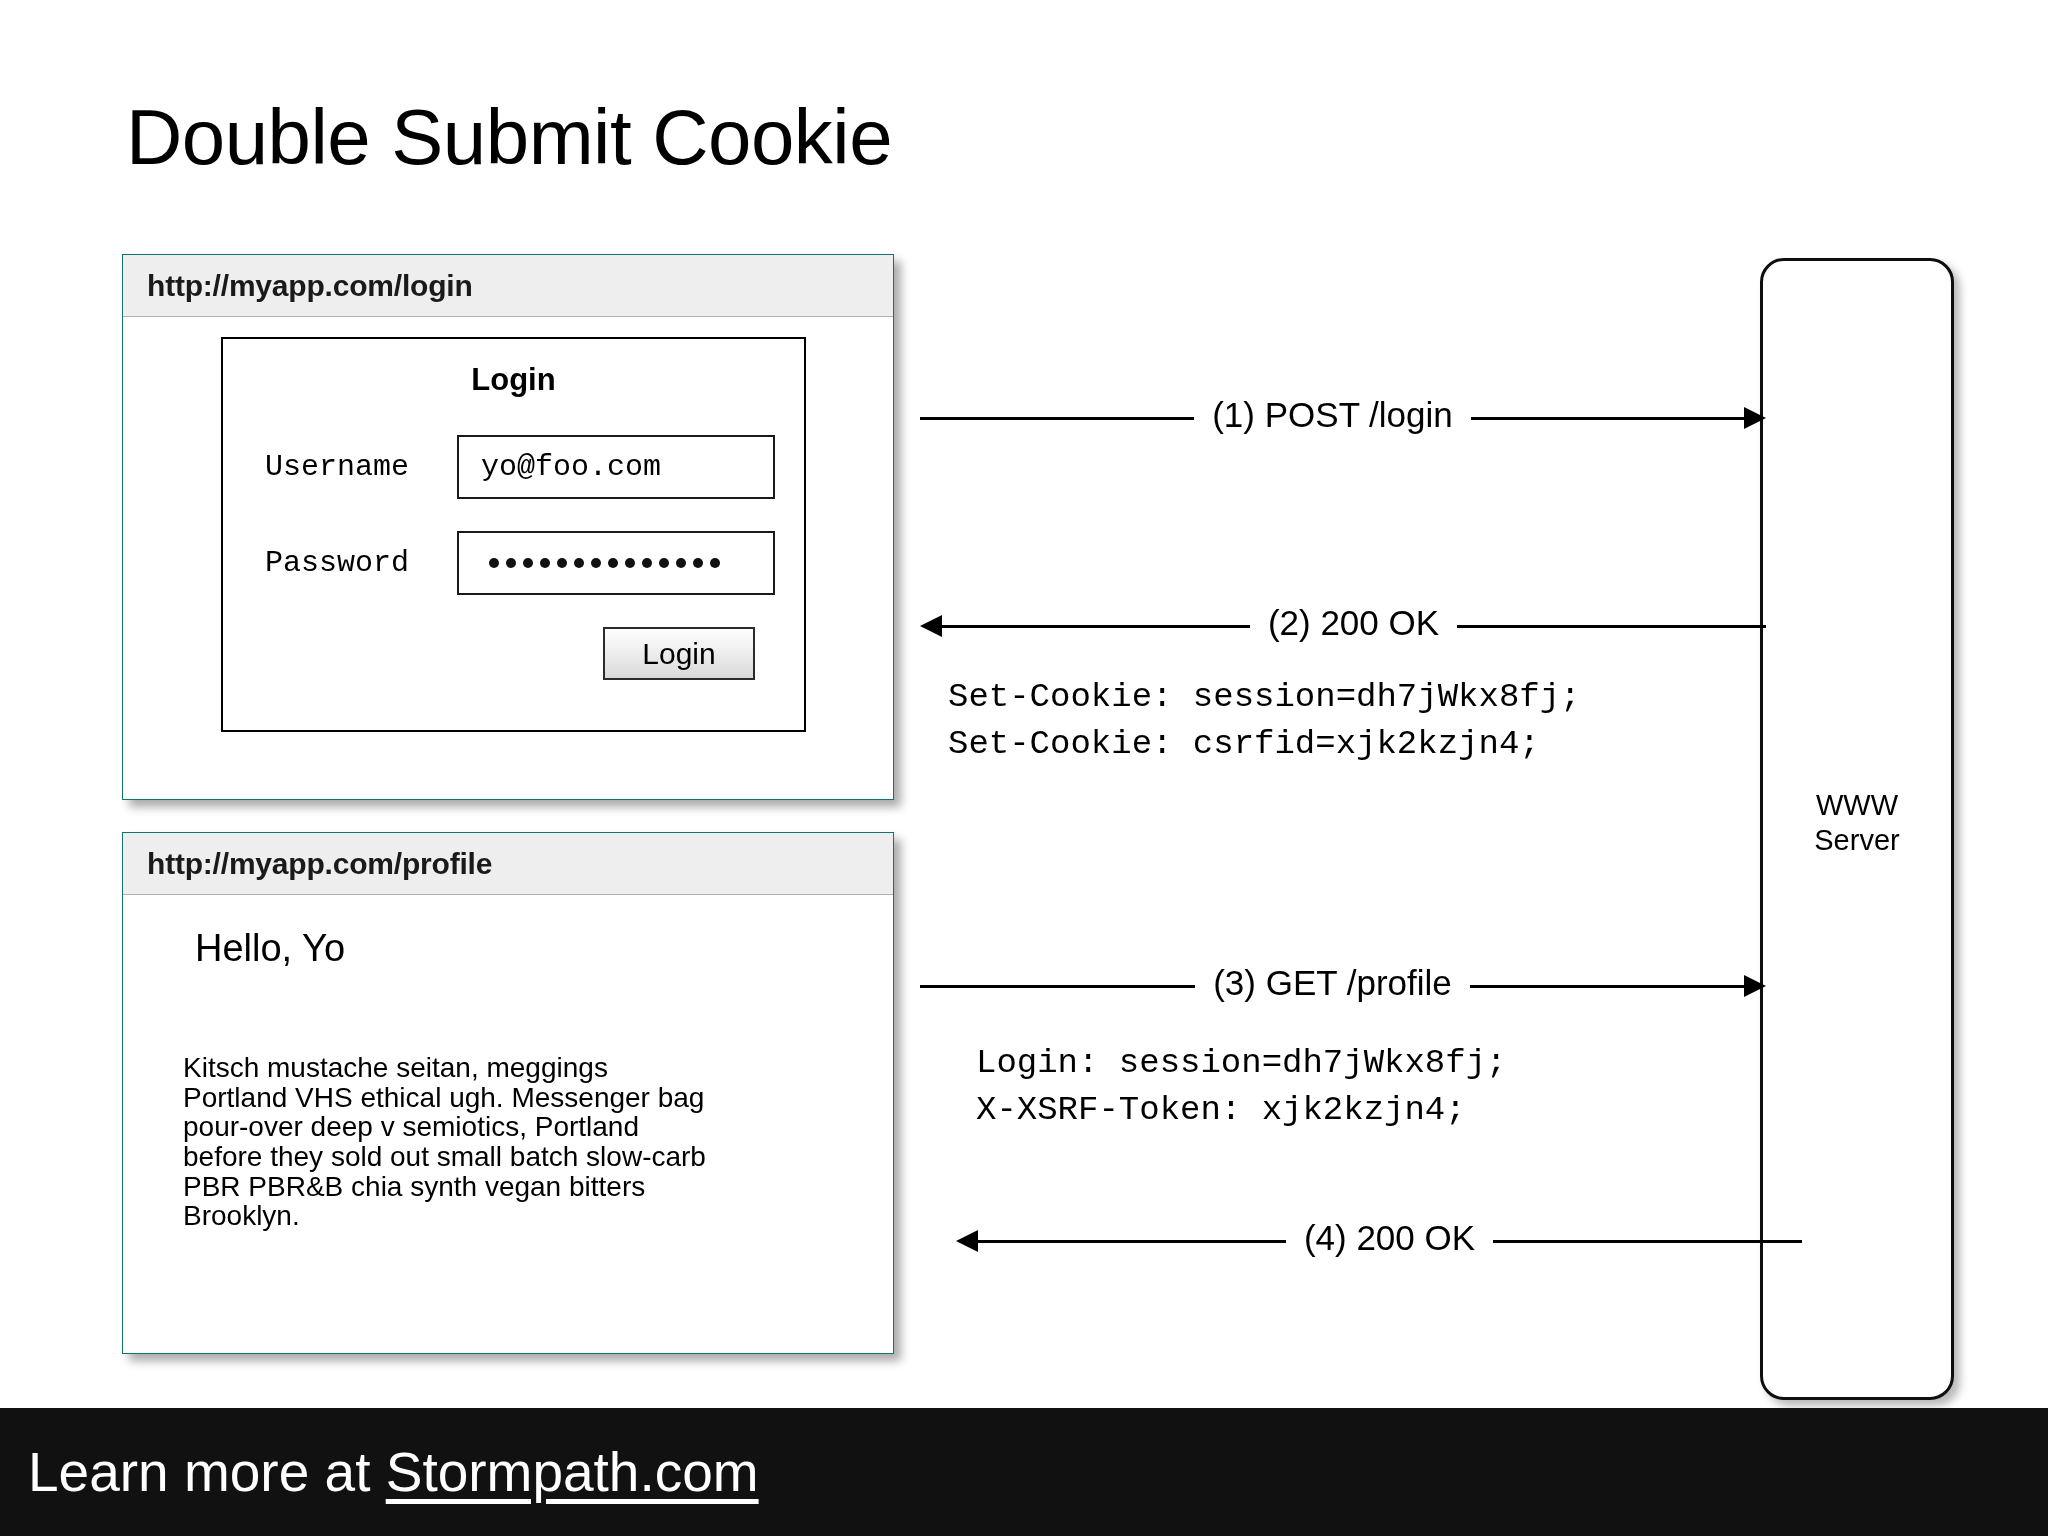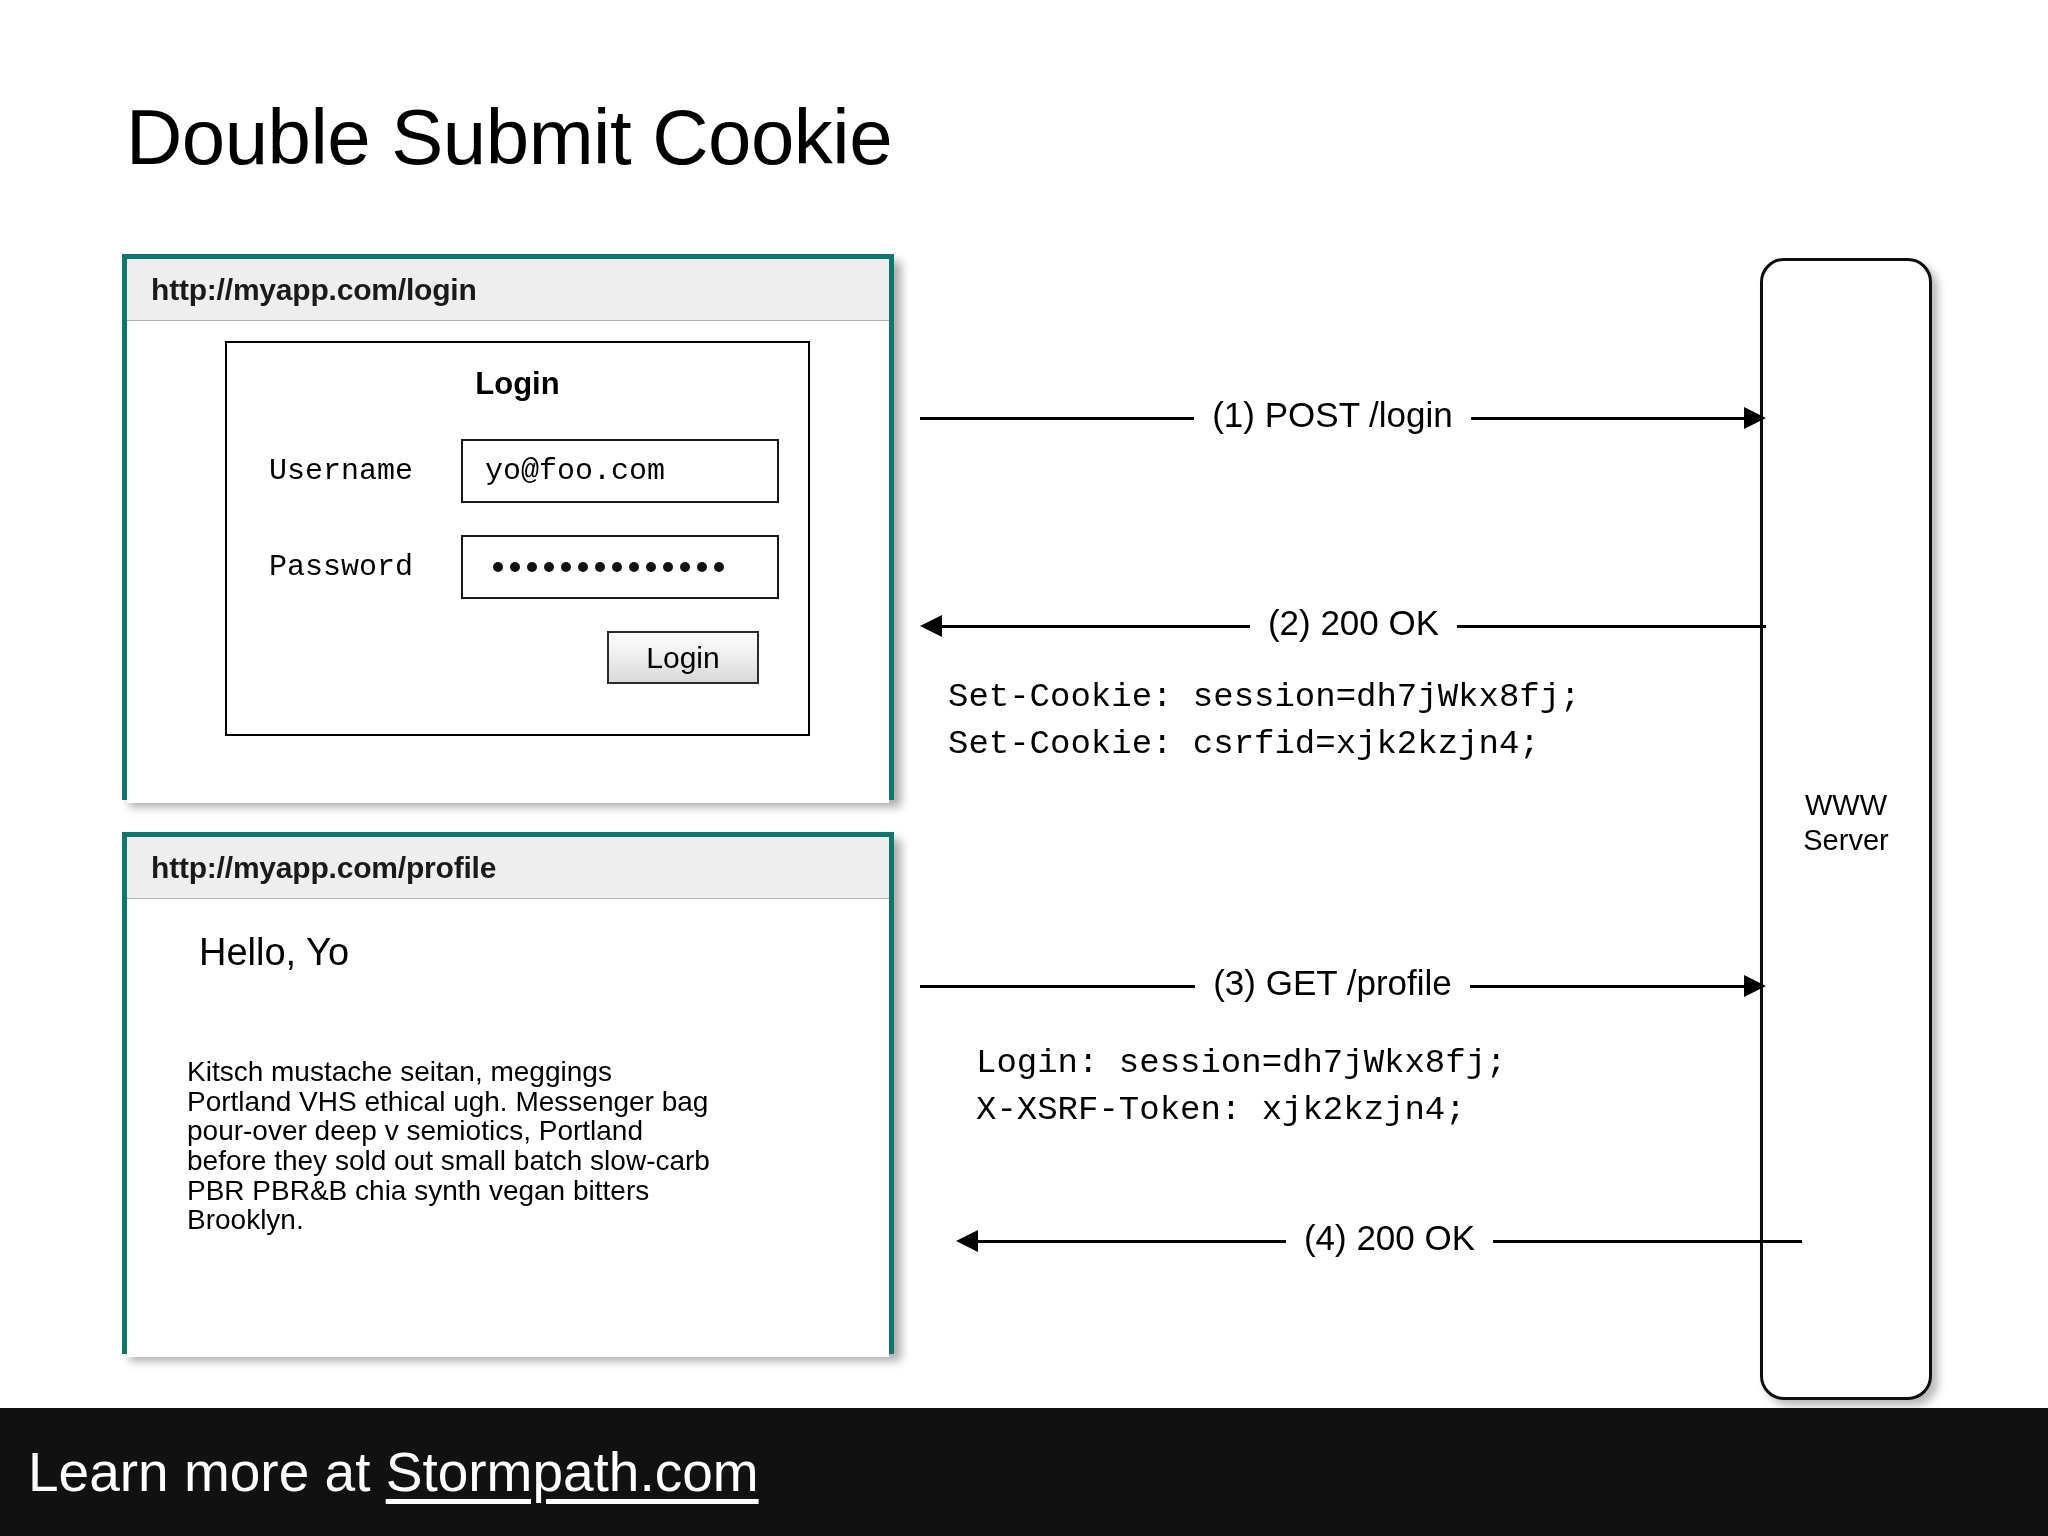--- a/index.html
+++ b/index.html
@@ -26,21 +26,21 @@
     letter-spacing: -0.5px;
     color: #000000;
     white-space: nowrap;
     line-height: 1;
   }
 
   
   .browser-window {
     position: absolute;
     background: #737373;
-    border: 5px solid #0f766e;
+    border: 1px solid #0f766e;
     box-shadow: 7px 7px 9px rgba(0, 0, 0, 0.33);
     box-sizing: border-box;
   }
   .browser-urlbar {
     background: #eeeeee;
     border-bottom: 1px solid #b0b0b0;
     box-sizing: border-box;
     display: flex;
     align-items: center;
     padding-left: 24px;
@@ -170,21 +170,21 @@
     line-height: 1.06;
     color: #000000;
     margin-top: 30px;
   }
 
   
   #www-server {
     position: absolute;
     left: 1760px;
     top: 258px;
-    width: 172px;
+    width: 194px;
     height: 1142px;
     border: 3px solid #0e0e0e;
     border-radius: 24px;
     background: #ffffff;
     box-shadow: 6px 6px 8px rgba(0, 0, 0, 0.28);
     box-sizing: border-box;
   }
   .server-label {
     position: absolute;
     left: 0;

